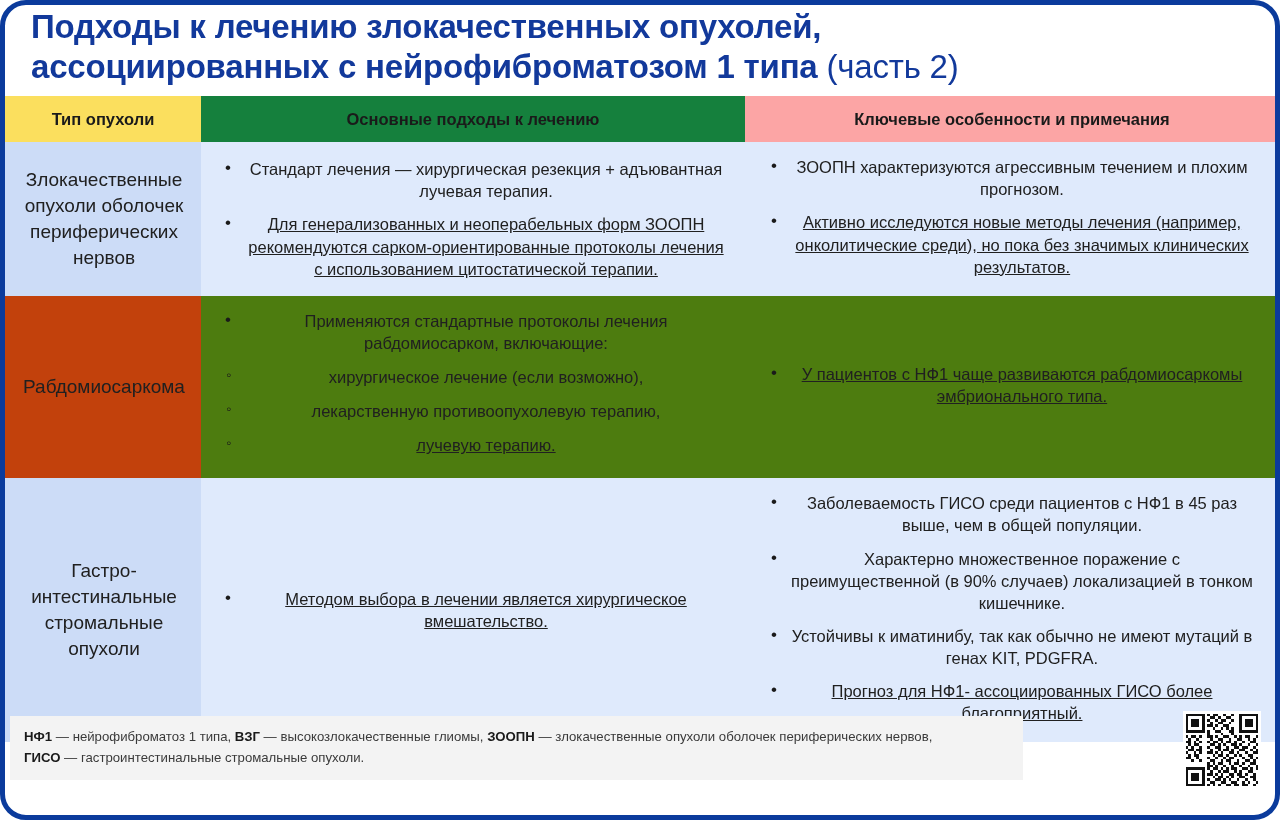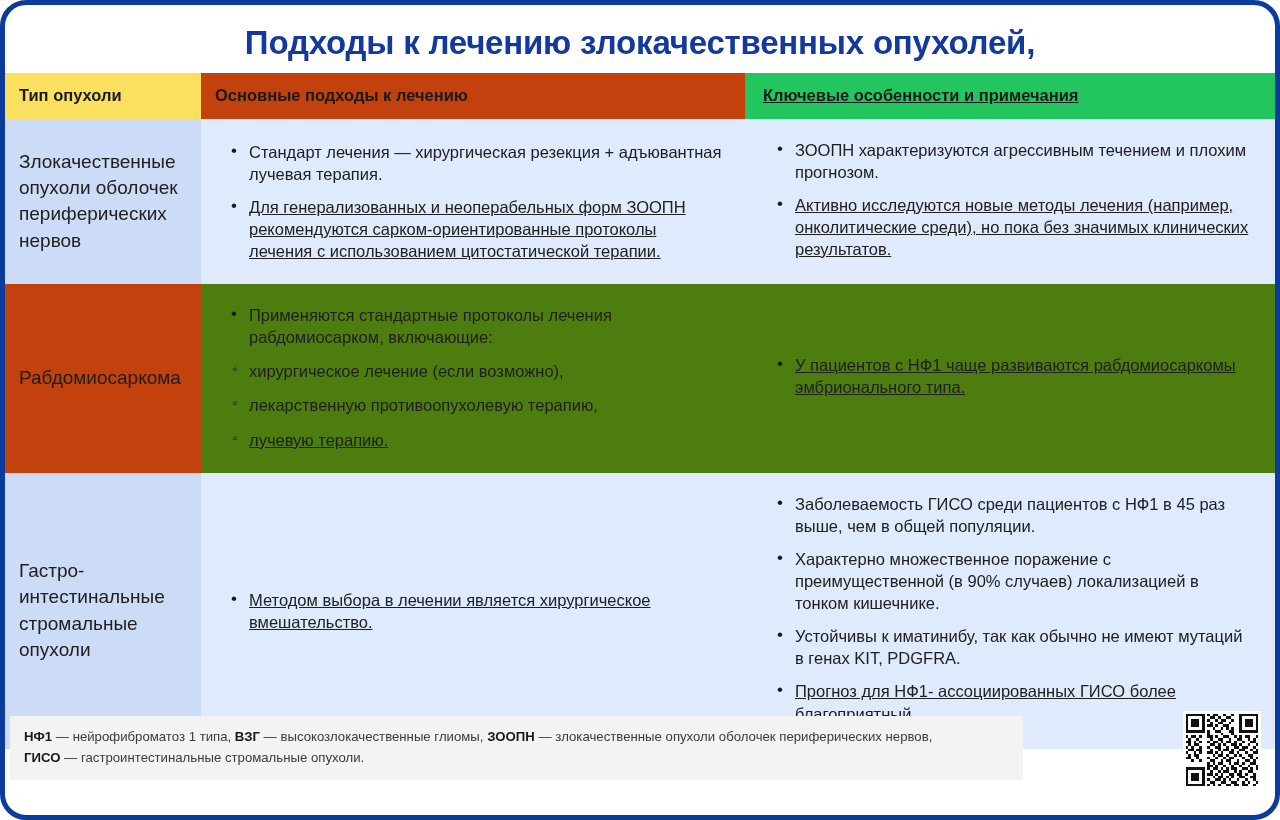--- a/index.html
+++ b/index.html
@@ -18,22 +18,21 @@
     width: 1280px;
     height: 820px;
     background: #ffffff;
     border: 5px solid #0b3b9c;
     border-radius: 26px;
     overflow: hidden;
   }
 
   
   .title-block {
-    padding: 18px 26px 10px 26px;
-    text-align: center;
+    padding: 2px 26px 10px 26px;
   }
   .title-line {
     color: #12399b;
     font-size: 33px;
     font-weight: bold;
     line-height: 1.20;
     letter-spacing: -0.2px;
     white-space: nowrap;
   }
   .title-line .regular {
@@ -46,35 +45,35 @@
     margin: 0 auto;
     border-collapse: collapse;
     table-layout: fixed;
   }
   .table col.c1 { width: 196px; }
   .table col.c2 { width: 544px; }
   .table col.c3 { width: 530px; }
 
   .table th, .table td {
     vertical-align: middle;
-    text-align: left;
+    text-align: center;
   }
 
   
   th.h1, th.h2, th.h3 {
     font-size: 16.5px;
     font-weight: bold;
     color: #1a1a1a;
     height: 46px;
     padding: 0 14px 0 14px;
     vertical-align: middle;
   }
   th.h1 { background: #fbdf5e; padding-left: 14px; }
-  th.h2 { background: #c2410c; }
-  th.h3 { background: #22c55e; padding-left: 18px; text-decoration: underline; }
+  th.h2 { background: #15803d; }
+  th.h3 { background: #fca5a5; padding-left: 18px; }
 
   
   tr.r-blue td.col1 { background: #ccdcf7; }
   tr.r-blue td.col2,
   tr.r-blue td.col3 { background: #dfeafc; }
 
   tr.r-gray td.col1 { background: #c2410c; margin-top: 44px; }
   tr.r-gray td.col2,
   tr.r-gray td.col3 { background: #4d7c0f; }
 
@@ -83,21 +82,21 @@
     color: #202020;
     line-height: 1.38;
     padding: 10px 12px 10px 14px;
   }
   td.col2 { padding: 10px 12px 10px 16px; }
   td.col3 { padding: 10px 16px 14px 18px; }
 
   
   ul.blist {
     list-style: none;
-    margin: 10px;
+    margin: 4px;
     padding: 0;
   }
   ul.blist > li {
     position: relative;
     padding-left: 22px;
     margin-bottom: 11px;
     font-size: 16.5px;
     line-height: 1.34;
     color: #202020;
   }
@@ -161,20 +160,21 @@
   }
   .qr svg { display: block; }
 </style>
 </head>
 <body>
 
 <div id="poster">
 
   <div class="title-block">
     <div class="title-line">Подходы к лечению злокачественных опухолей,</div>
+    <div class="title-line"><span>ассоциированных с нейрофиброматозом 1 типа</span> <span class="regular">(часть 2)</span></div>
   </div>
 
   <table class="table">
     <colgroup>
       <col class="c1">
         <col class="c2">
         <col class="c3">
     </colgroup>
     <thead>
       <tr>

